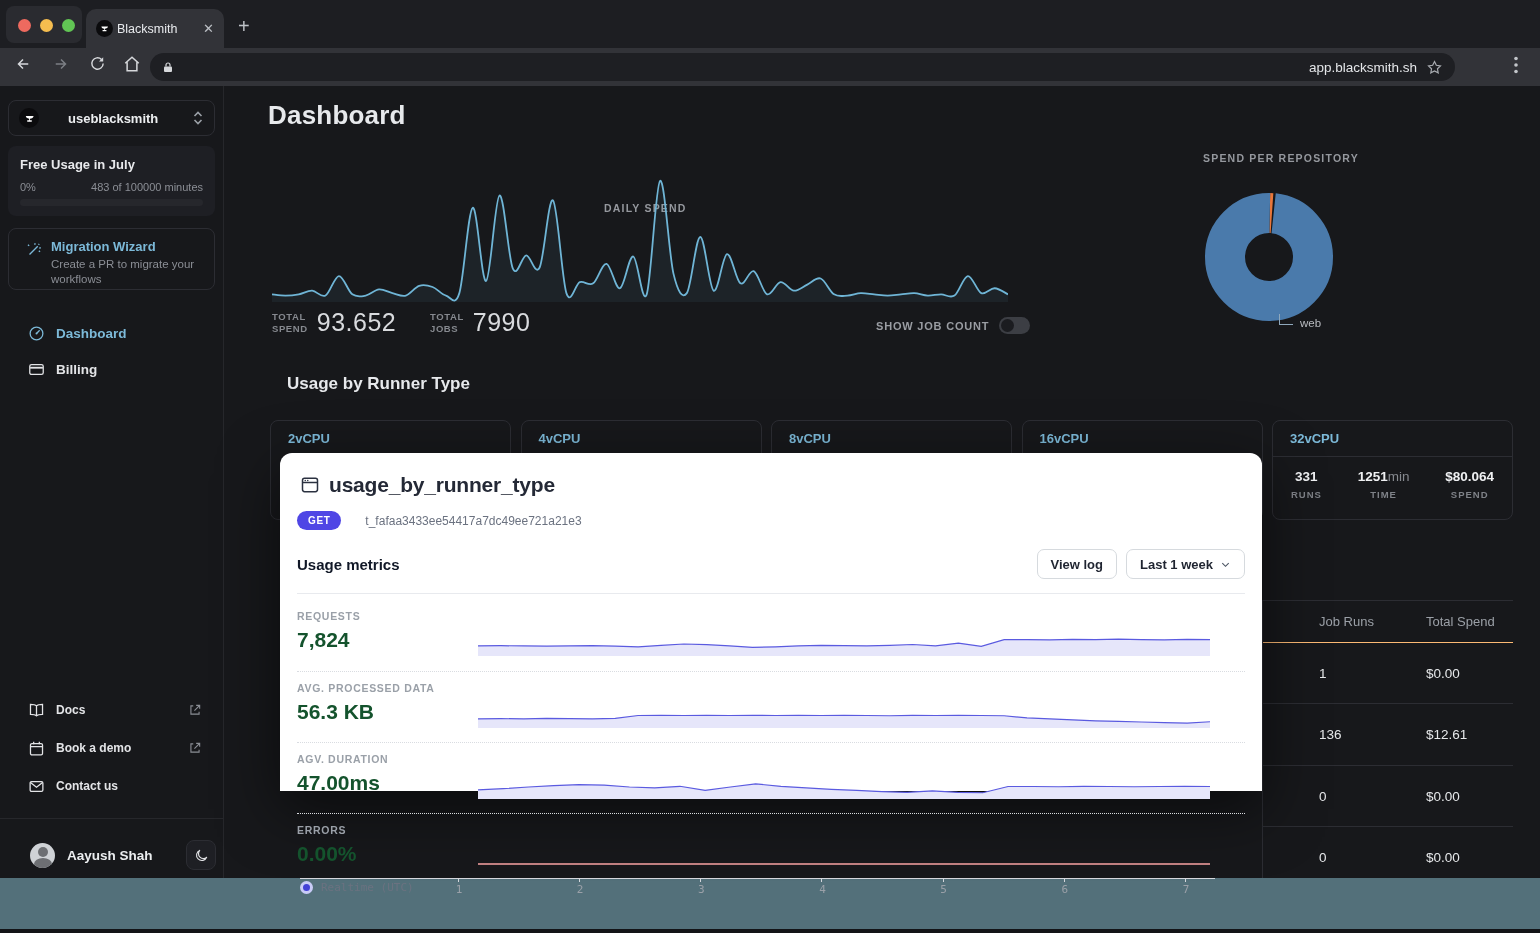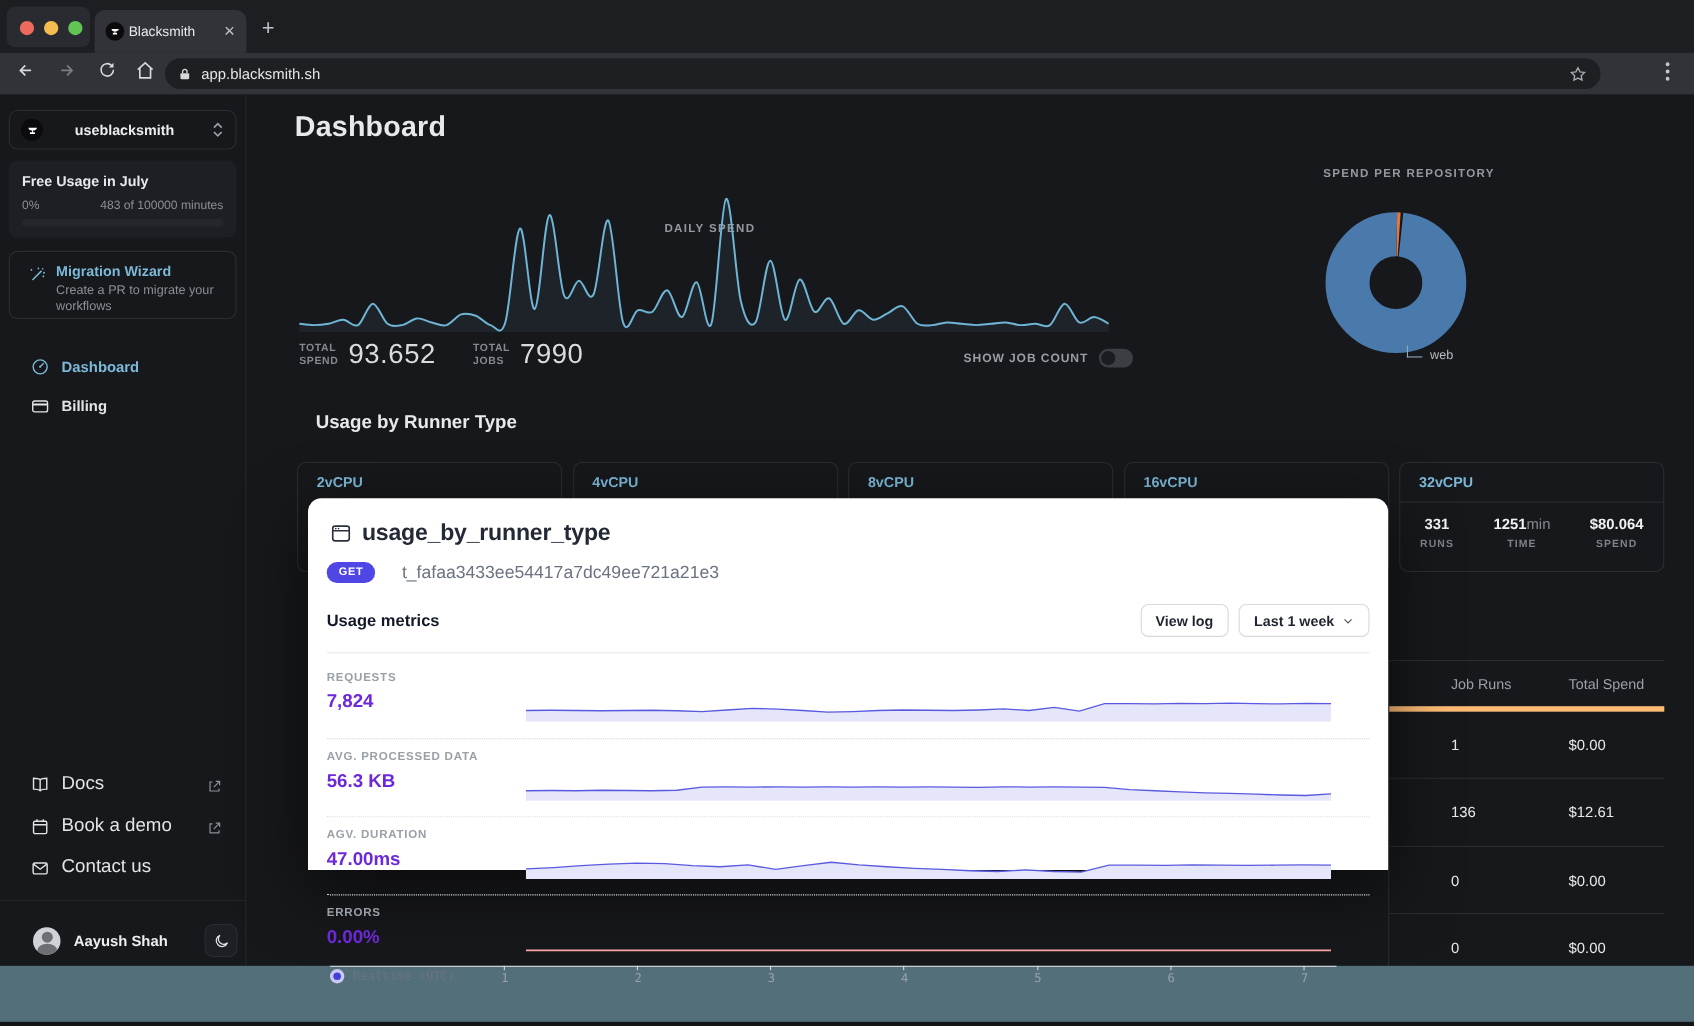--- a/index.html
+++ b/index.html
@@ -12,42 +12,42 @@
   .tl { position:absolute; top:19px; width:13px; height:13px; border-radius:50%; }
   .tl.red{ left:18px; background:#ee6a5f; } .tl.yel{ left:40px; background:#f5bd4f; } .tl.grn{ left:62px; background:#61c554; }
   .tab { position:absolute; left:86px; top:9px; width:138px; height:39px; background:#323338; border-radius:10px 10px 0 0; display:flex; align-items:center; padding:0 10px; gap:4px; }
   .tab-title { color:#e8eaed; font-size:12.5px; flex:1; white-space:nowrap; overflow:hidden; }
   .favicon { width:17px; height:17px; border-radius:50%; background:#0b0b0d; display:flex; align-items:center; justify-content:center; flex:none; }
   .tab-close { color:#bdc1c6; font-size:13px; cursor:default; }
   .newtab { position:absolute; left:238px; top:16px; color:#bdc1c6; font-size:20px; line-height:20px; }
   .toolbar { position:absolute; left:0; top:48px; width:1540px; height:38px; background:#323338; }
   .nav-ic { position:absolute; top:55px; color:#d6d8db; }
   .nav-ic.dim { color:#7c7f84; }
-  .urlbar { position:absolute; left:150px; top:53px; width:1305px; height:28px; border-radius:14px; background:#1e1f23; display:flex; align-items:center; padding:0 12px; gap:9px; }
+  .urlbar { position:absolute; left:150px; top:53px; width:1305px; height:28px; border-radius:14px; background:#1e1f23; display:flex; align-items:center; padding:0 12px; gap:9px;text-align:right; }
   .url-text { color:#e4e6e9; font-size:13.5px; flex:1; }
   .menu-dots { position:absolute; left:1514px; top:56px; color:#c3c6ca; }
 
   
   .app { position:absolute; left:0; top:86px; width:1540px; height:847px; background:#17181b; }
   .sidebar { position:absolute; left:0; top:0; width:224px; height:792px; border-right:1px solid #26272b; }
   .panel { border:1px solid #2c2d33; border-radius:8px; position:absolute; }
   .ws { left:8px; top:14px; width:207px; height:36px; display:flex; align-items:center; padding:0 10px; gap:9px; }
   .ws-logo { width:20px; height:20px; border-radius:50%; background:#0b0b0d; display:flex; align-items:center; justify-content:center; flex:none; }
   .ws-name { color:#eceef0; font-size:13px; font-weight:700; flex:1;margin-left:20px; }
   .usage-card { left:8px; top:60px; width:207px; height:70px; background:#1e1f24; border:none; border-radius:8px; padding:11px 12px; }
   .usage-title { color:#e8e9ec; font-size:13px; font-weight:700; }
   .usage-row { display:flex; justify-content:space-between; margin-top:9px; color:#8b8e95; font-size:11px; }
   .usage-bar { margin-top:6px; height:7px; border-radius:4px; background:#26272c; }
   .mig-card { left:8px; top:142px; width:207px; height:62px; padding:10px 12px 10px 42px; }
   .mig-icon { position:absolute; left:16px; top:12px; color:#7cb9d8; }
   .mig-title { color:#7cb9d8; font-size:13px; font-weight:700; }
   .mig-sub { color:#8b8e95; font-size:11.5px; line-height:1.3; margin-top:3px; }
   .nav-item { position:absolute; left:0; width:224px; height:24px; display:flex; align-items:center; padding-left:28px; gap:11px; font-size:13.5px; font-weight:600; }
   .nav-item.active { color:#7cb9d8; } .nav-item.plain { color:#e3e4e7; }
-  .s-link { position:absolute; left:0; width:224px; height:24px; display:flex; align-items:flex-end; padding:0 22px 0 28px; gap:11px; color:#e3e4e7; font-size:17px; font-weight:400; }
+  .s-link { position:absolute; left:0; width:224px; height:24px; display:flex; align-items:center; padding:0 22px 0 28px; gap:11px; color:#e3e4e7; font-size:12px; font-weight:700; }
   .s-link .ext { margin-left:auto; color:#8b8e95; }
   .side-div { position:absolute; left:0; top:732px; width:224px; height:1px; background:#26272b; }
   .user-row { position:absolute; left:0; top:746px; width:224px; height:46px; display:flex; align-items:center; padding:0 8px 0 30px; gap:12px; }
   .avatar { width:25px; height:25px; border-radius:50%; background:#cfd2d6; position:relative; overflow:hidden; flex:none; }
   .avatar::before { content:""; position:absolute; left:7.5px; top:4px; width:10px; height:10px; border-radius:50%; background:#6d6f73; }
   .avatar::after { content:""; position:absolute; left:3.5px; top:15px; width:18px; height:12px; border-radius:50%; background:#6d6f73; }
   .user-name { color:#eceef0; font-size:13.5px; font-weight:600; flex:1; }
   .moon-btn { width:30px; height:30px; border:1px solid #2c2d33; border-radius:8px; background:#1e1f24; color:#e3e4e7; display:flex; align-items:center; justify-content:center; }
 
   
@@ -67,42 +67,42 @@
   .runner-card { position:absolute; top:334px; width:241px; height:100px; border:1px solid #2c2d33; border-radius:8px; }
   .runner-lbl { position:absolute; left:17px; top:10px; color:#7cb9d8; font-size:13px; font-weight:600; }
   .runner-div { position:absolute; left:0; top:35px; width:100%; height:1px; background:#2c2d33; }
   .runner-stats { position:absolute; left:0; top:48px; width:100%; display:flex; justify-content:space-around; text-align:center; }
   .rs-val { color:#f0f1f3; font-size:13.5px; font-weight:700; }
   .rs-val .suf { color:#86898f; font-weight:400; }
   .rs-lbl { color:#7f8288; font-size:9.5px; font-weight:700; letter-spacing:1px; margin-top:5px; }
 
   
   .jobs-panel { position:absolute; left:1262px; top:514px; width:251px; height:278px; border-left:1px solid #2c2d33; border-top:1px solid #2c2d33; }
-  .jp-head { display:flex; color:#9ba0a7; font-size:13px; line-height:1.45; padding:12px 0 10px 0; border-bottom:5px solid #fdba74; }
+  .jp-head { display:flex; color:#9ba0a7; font-size:13px; line-height:1.45; padding:12px 0 10px 0; border-bottom:1px solid #fdba74; }
   .jp-row { display:flex; color:#e6e8ea; font-size:13.5px; align-items:center; height:61.5px; border-bottom:1px solid #2c2d33; }
   .jp-c1 { width:120px; padding-left:56px; } .jp-c2 { width:130px; padding-left:43px; }
 
   .teal-strip { position:absolute; left:0; top:792px; width:1540px; height:51px; background:#53707a; }
   .bottom-edge { position:absolute; left:0; top:843px; width:1540px; height:4px; background:#131417; }
 
   
   .modal { position:absolute; left:280px; top:367px; width:982px; height:338px; background:#ffffff; border-radius:12px 12px 0 0; box-shadow:0 18px 60px rgba(0,0,0,.55); }
   .m-title-row { position:absolute; left:20px; top:20px; display:flex; align-items:center; gap:9px; }
   .m-title { color:#242936; font-size:21px; font-weight:700; letter-spacing:-.2px; }
   .m-badge-row { position:absolute; left:17px; top:58px; display:flex; align-items:center; gap:24px; }
   .get-badge { background:#4f46e5; color:#fff; font-size:10px; font-weight:700; letter-spacing:.6px; padding:4px 11px; border-radius:10px; }
-  .token { color:#6b7280; font-size:16px; }
+  .token { color:#6b7280; font-size:12px; }
   .m-sec-row { position:absolute; left:17px; top:96px; width:948px; display:flex; align-items:center; }
   .m-sec-title { color:#111827; font-size:15px; font-weight:700; }
   .m-btn { border:1px solid #d6dade; border-radius:7px; background:#fff; color:#1f2430; font-size:13px; font-weight:600; height:30px; display:flex; align-items:center; padding:0 13px; gap:7px; }
   .m-div { position:absolute; left:17px; top:140px; width:948px; height:1px; background:#e8eaee; }
   .metric-row { position:absolute; left:17px; width:948px; height:64px; }
   .metric-row.dotted { border-top:1px dotted #d9dce1; }
   .mr-lbl { position:absolute; left:0; top:10px; color:#9aa0a8; font-size:10.5px; font-weight:700; letter-spacing:.7px; }
-  .mr-val { position:absolute; left:0; top:28px; color:#6d28d9; font-size:17px; font-weight:600; }
+  .mr-val { position:absolute; left:0; top:28px; color:#14532d; font-size:21px; font-weight:600; }
   .mr-spark { position:absolute; left:181px; top:28px; width:732px; height:30px; }
   .axis-line { position:absolute; left:20px; top:425px; width:915px; height:1px; background:#d4d7dc; }
   .ticks { position:absolute; left:174px; top:430px; width:737px; display:flex; justify-content:space-between; }
   .tick { width:10px; text-align:center; color:#9aa0a8; font-size:11px; font-family:"DejaVu Sans Mono", monospace; position:relative; }
   .tick::before { content:""; position:absolute; left:4px; top:-5px; width:1px; height:4px; background:#d4d7dc; }
   .realtime { position:absolute; left:20px; top:428px; display:flex; align-items:center; gap:8px; }
   .radio { width:13px; height:13px; border-radius:50%; background:#c9cbf7; display:flex; align-items:center; justify-content:center; }
   .radio::after { content:""; width:7px; height:7px; border-radius:50%; background:#4340d6; }
   .realtime-lbl { color:#6b7280; font-size:11px; font-family:"DejaVu Sans Mono", monospace; }
 

